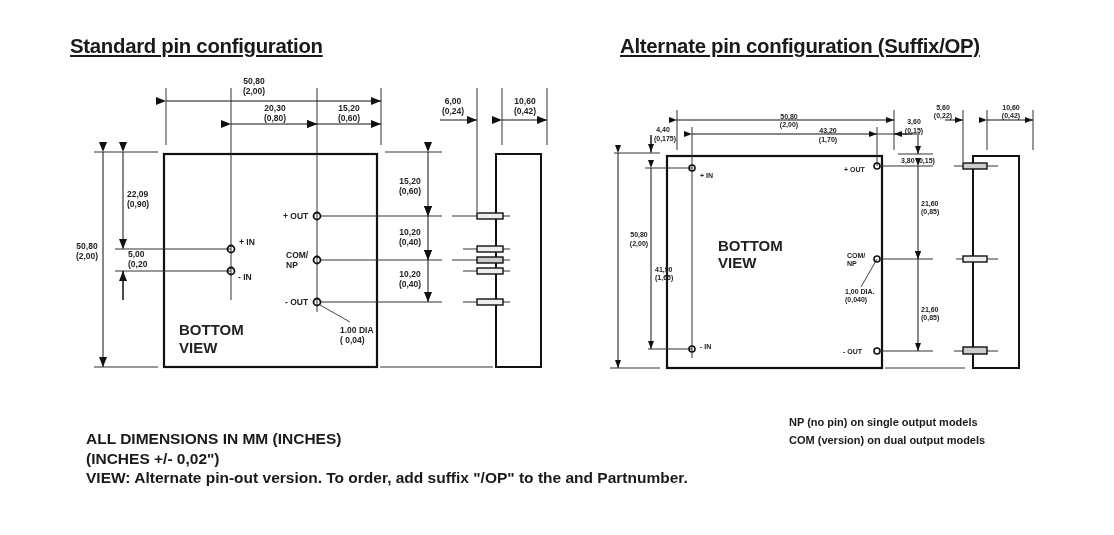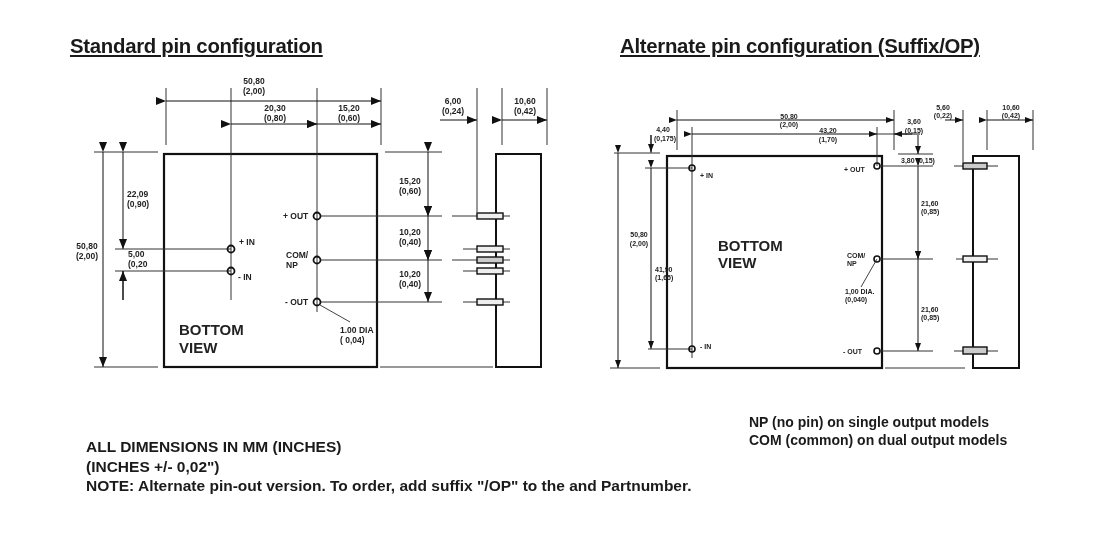--- a/index.html
+++ b/index.html
@@ -7,23 +7,23 @@
          font-family:"Liberation Sans", sans-serif; color:#1a1a1a; }
   .title { position:absolute; top:34px; font-size:21px; font-weight:bold;
            text-decoration:underline; letter-spacing:-0.3px; transform:scaleX(0.97); transform-origin:left; }
   #t1 { left:70px; }
   #t2 { left:620px; }
   svg { position:absolute; left:0; top:0; }
   svg text { font-family:"Liberation Sans", sans-serif; font-weight:bold; fill:#222; }
   .dim { font-size:8.5px; }
   .pin { font-size:8.5px; }
   .bv  { font-size:15px; }
-  .notes { position:absolute; left:86px; top:429px; font-size:15.5px; font-weight:bold; line-height:19.5px;margin-top:8px; }
+  .notes { position:absolute; left:86px; top:429px; font-size:15.5px; font-weight:bold; line-height:19.5px; }
   .notes div { white-space:nowrap; }
-  .legend { position:absolute; left:749px; top:413px; font-size:14px; font-weight:bold; line-height:18px; }
+  .legend { position:absolute; left:789px; top:413px; font-size:11px; font-weight:bold; line-height:18px; }
   .legend div { white-space:nowrap; }
 </style>
 </head>
 <body>
 
 <div class="title" id="t1">Standard pin configuration</div>
 <div class="title" id="t2">Alternate pin configuration (Suffix/OP)</div>
 
 <svg width="1114" height="535" viewBox="0 0 1114 535">
   <defs>
@@ -227,19 +227,19 @@
     <text class="dim" x="845" y="302" style="font-size:7px">(0,040)</text>
 
     <text class="bv" x="718" y="251">BOTTOM</text>
     <text class="bv" x="718" y="268">VIEW</text>
   </g>
 </svg>
 
 <div class="notes">
   <div>ALL DIMENSIONS IN MM (INCHES)</div>
   <div>(INCHES  +/- 0,02")</div>
-  <div>NOTE:  Alternate pin-out version. To order, add suffix  "/OP" to the and Partnumber.</div>
+  <div>VIEW:  Alternate pin-out version. To order, add suffix  "/OP" to the and Partnumber.</div>
 </div>
 
 <div class="legend">
   <div>NP (no pin) on single output models</div>
-  <div>COM (common) on dual output models</div>
+  <div>COM (version) on dual output models</div>
 </div>
 
 </body></html>

